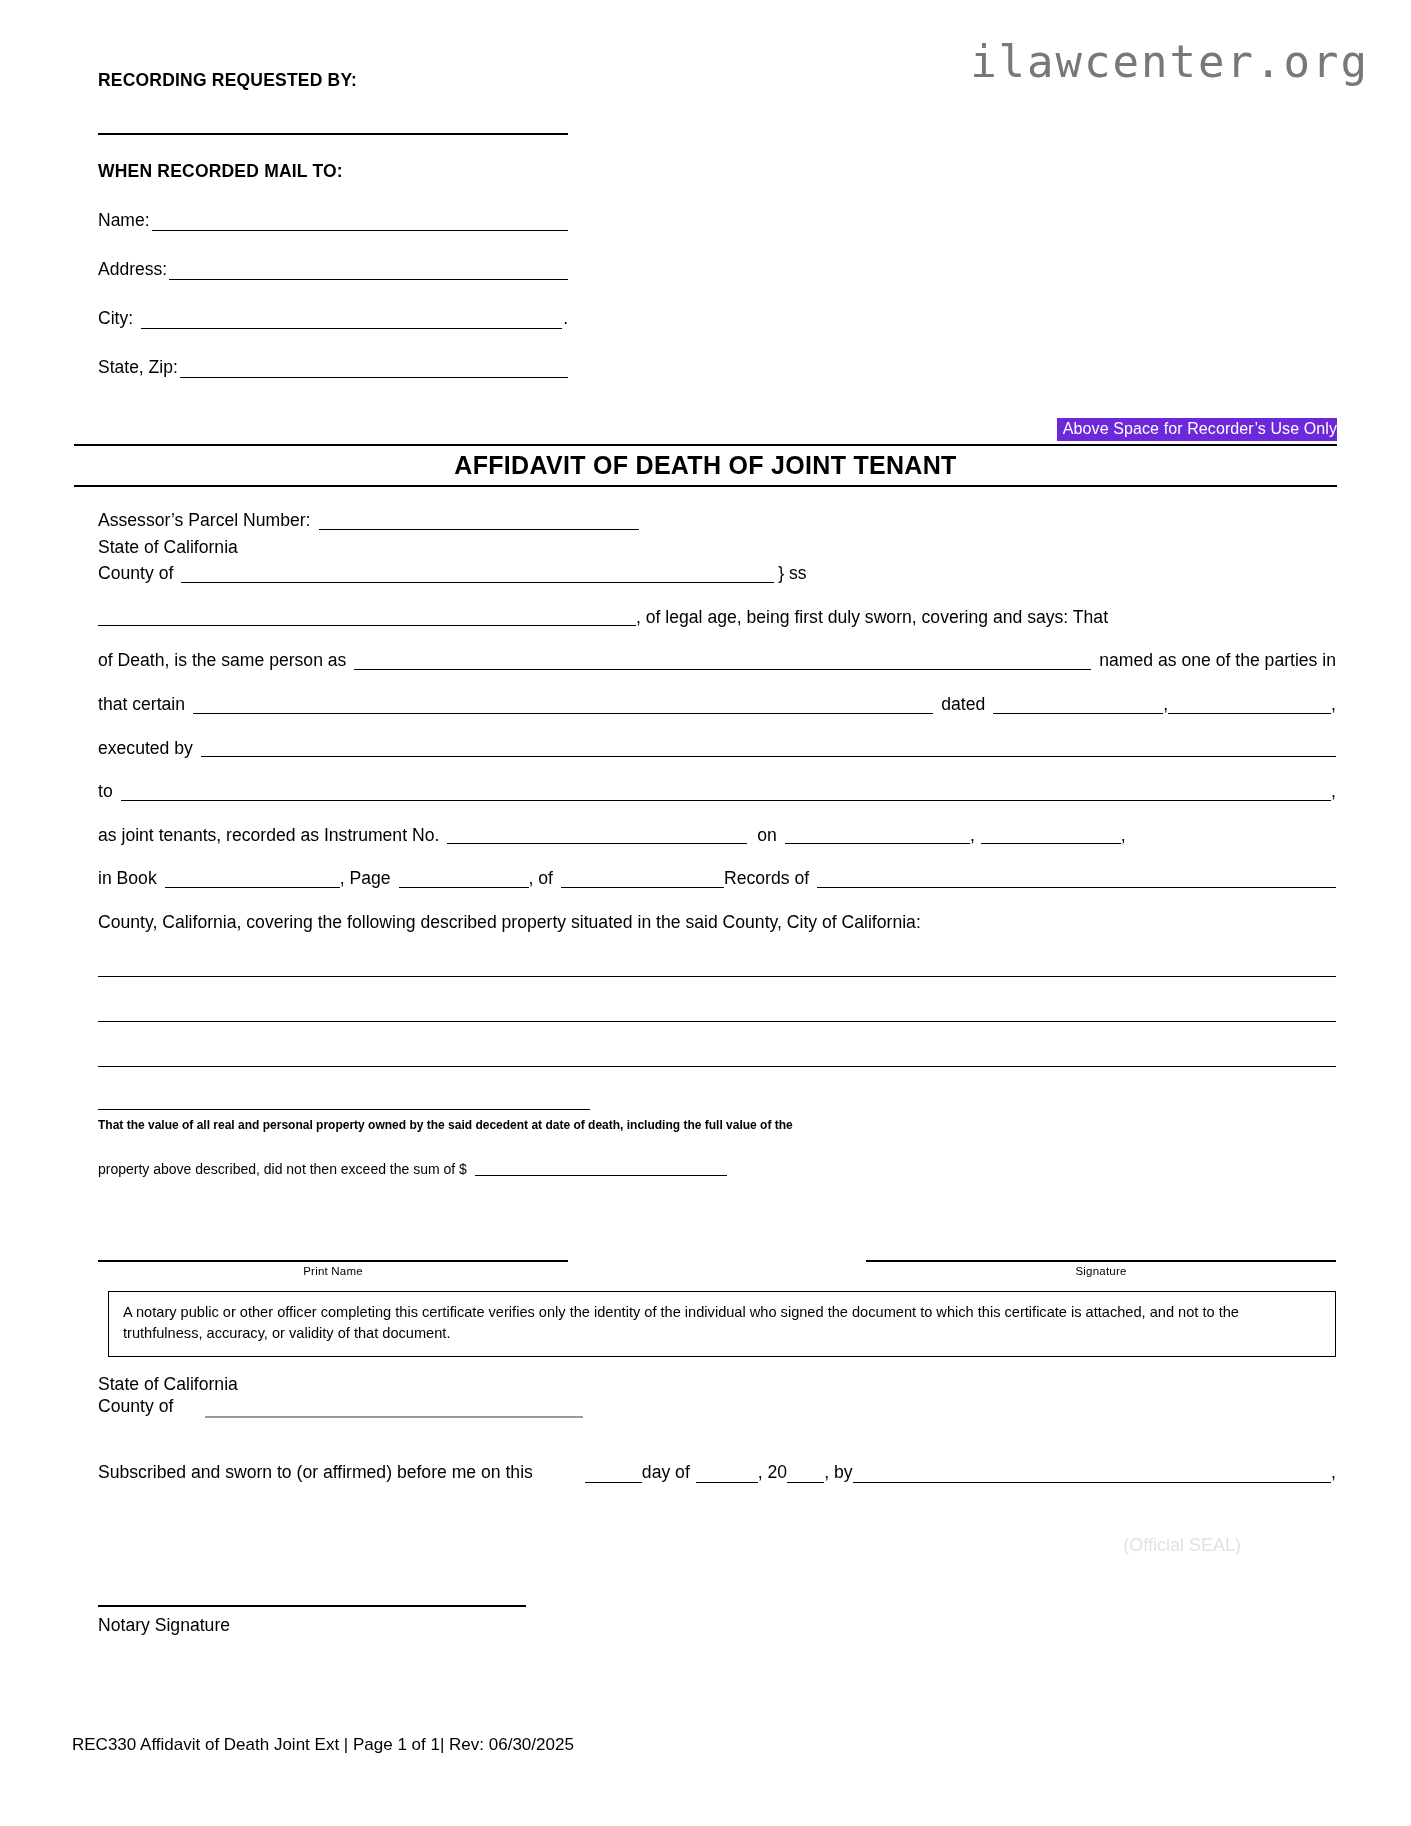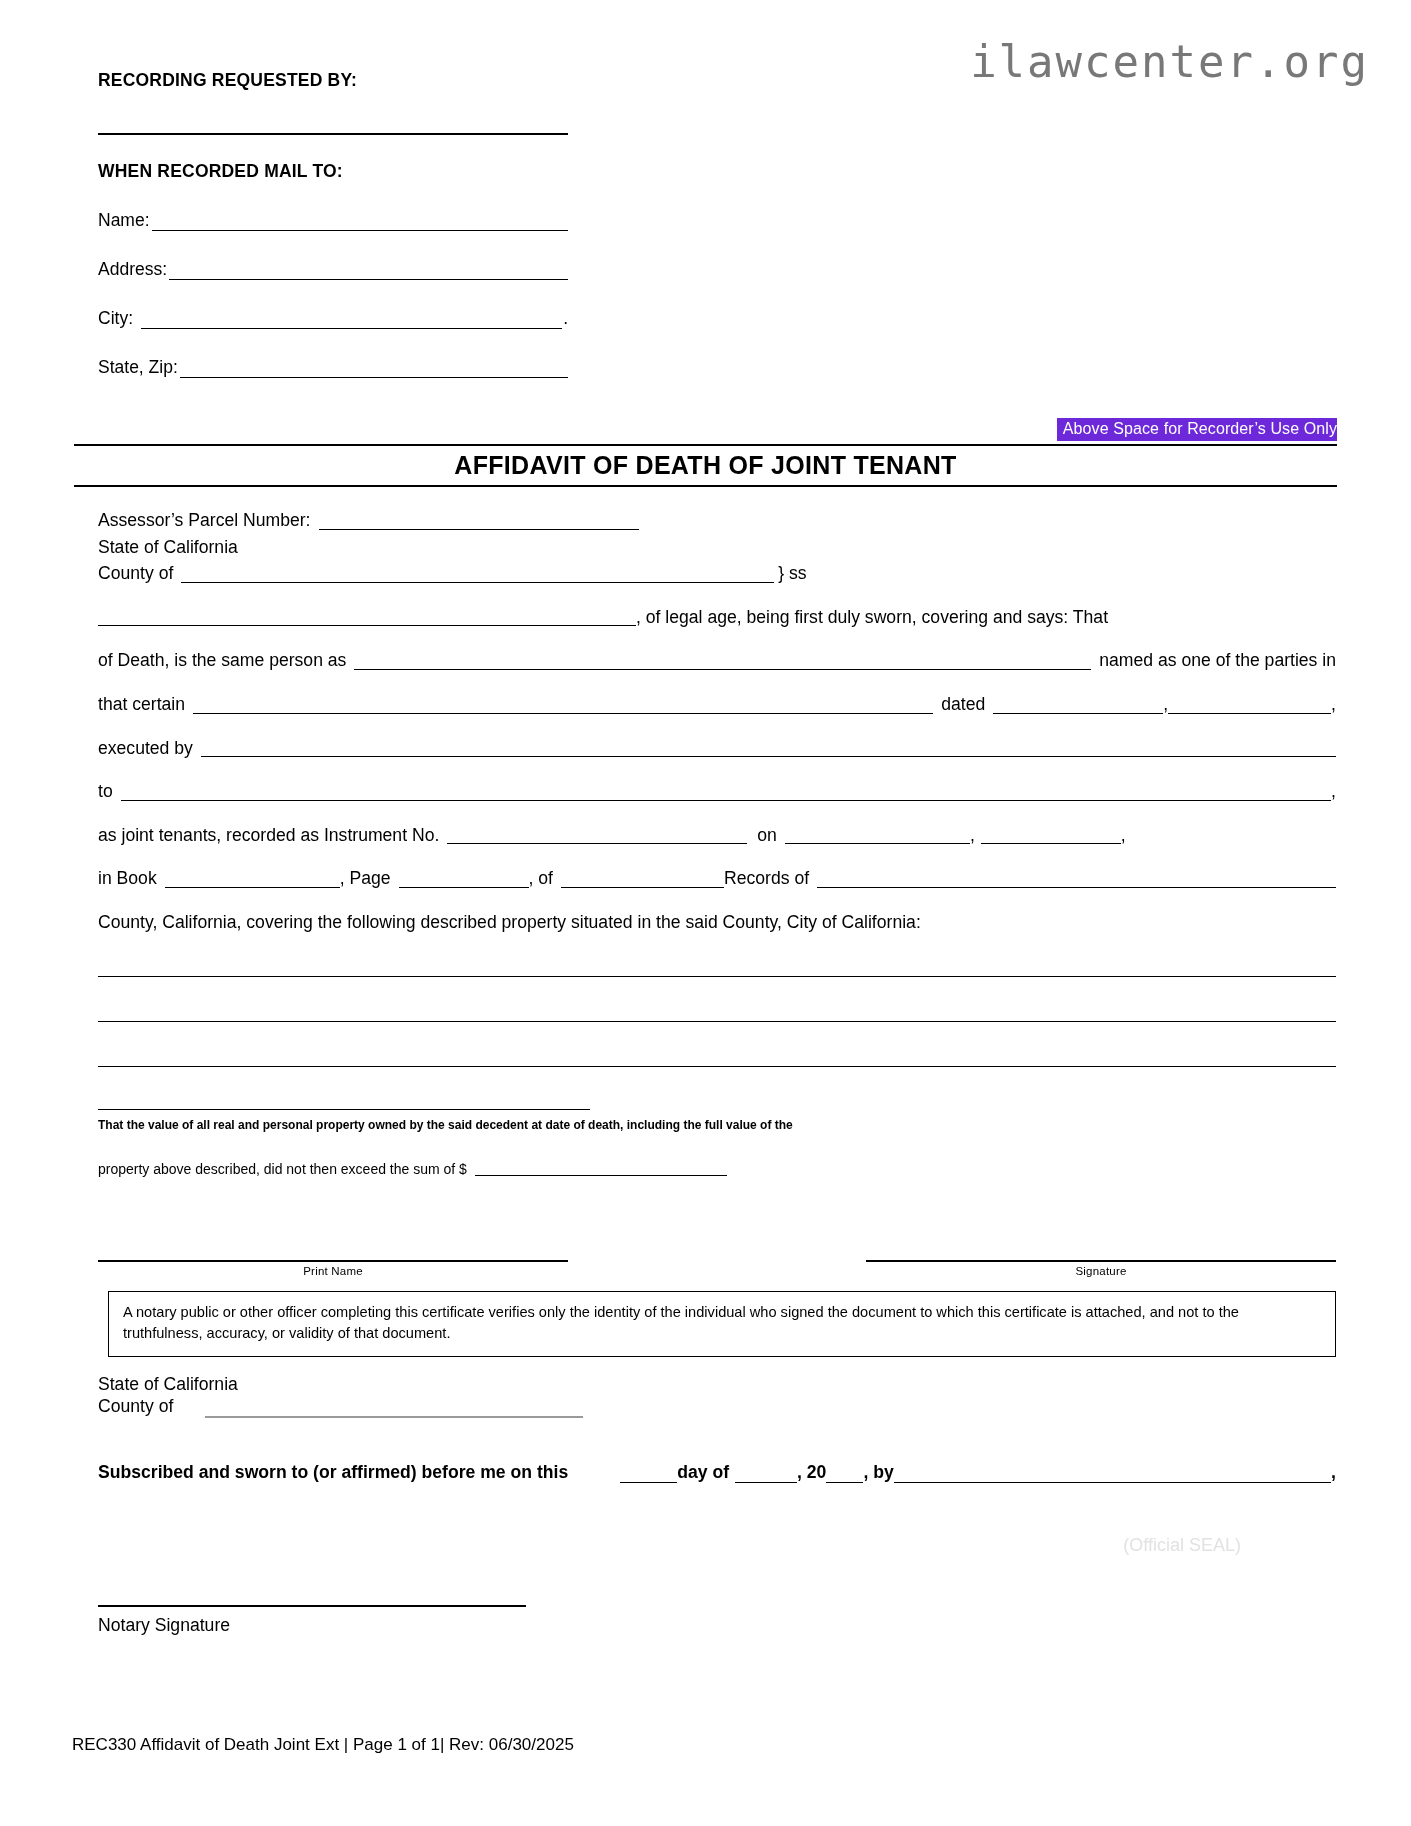--- a/index.html
+++ b/index.html
@@ -232,21 +232,20 @@
     position: absolute;
     left: 98px;
     right: 75px;
     top: 1462px;
     font-size: 17.6px;
   }
   .sworn-row {
     display: flex;
     align-items: flex-end;
     white-space: nowrap;
-    font-weight: bold;
   }
   .sworn-row .ln {
     border-bottom: 1.5px solid #000;
     height: 17px;
   }
   .sworn-row .w-gap { width: 52px; }
   .sworn-row .w-day { width: 57px; }
   .sworn-row .w-mo  { width: 62px; }
   .sworn-row .w-yr  { width: 37px; }
   .sworn-row .grow  { flex: 1 1 auto; }

